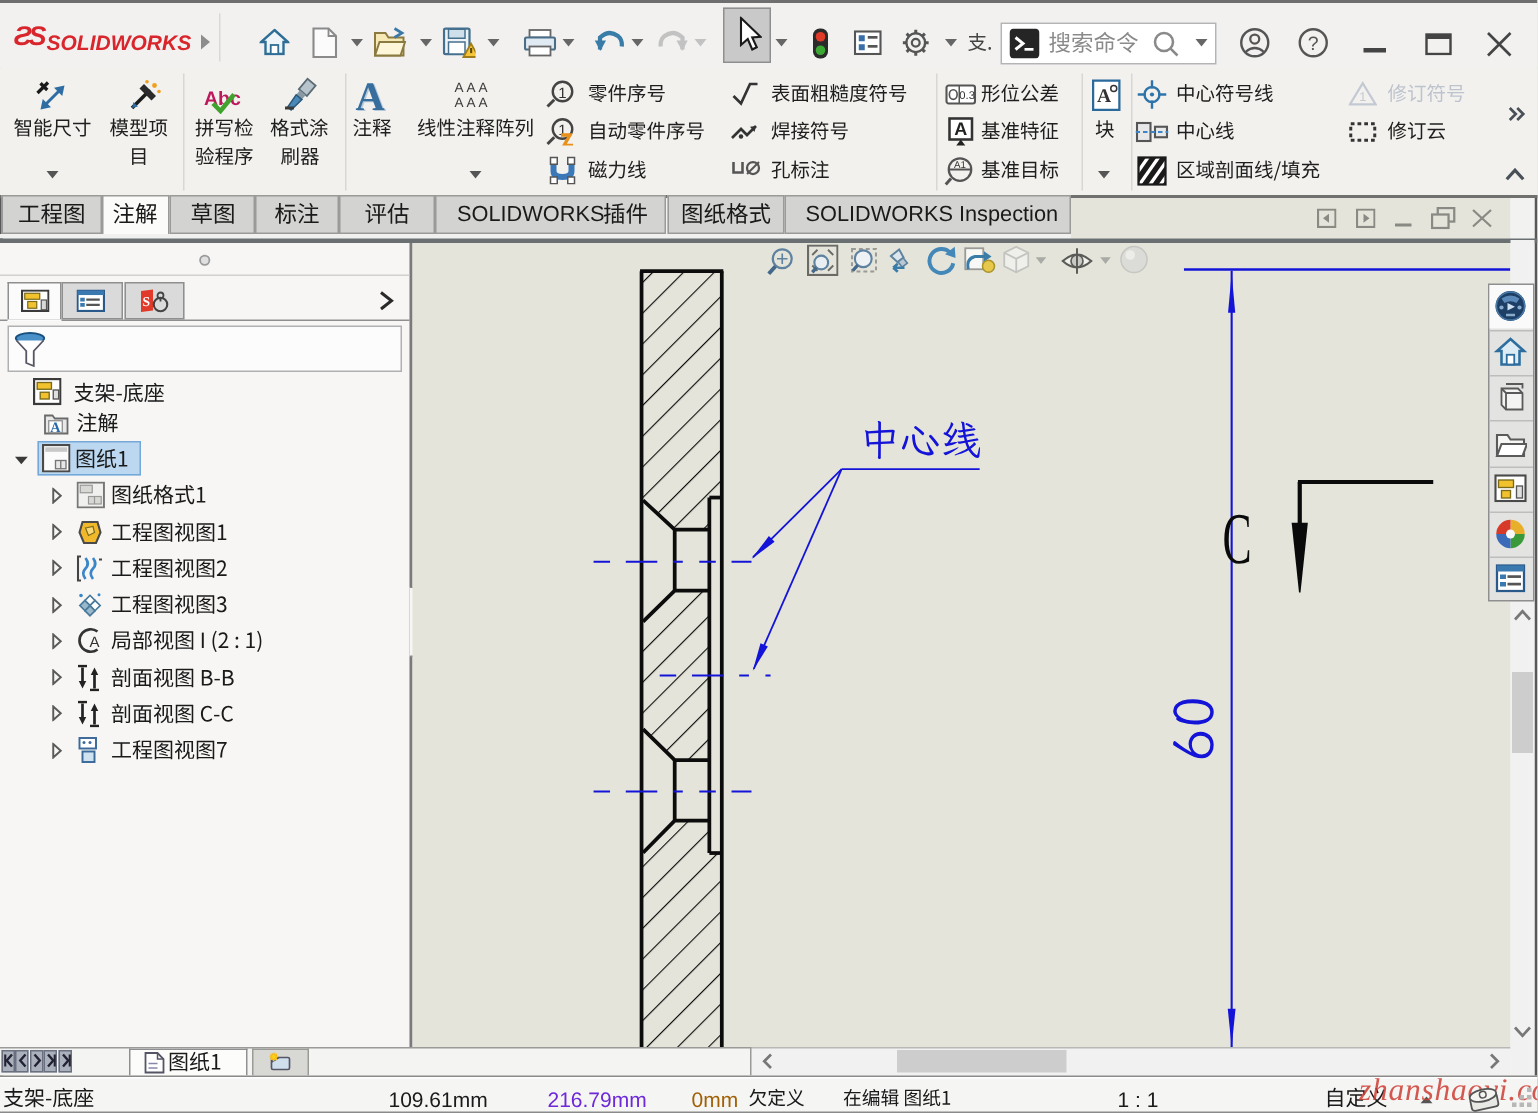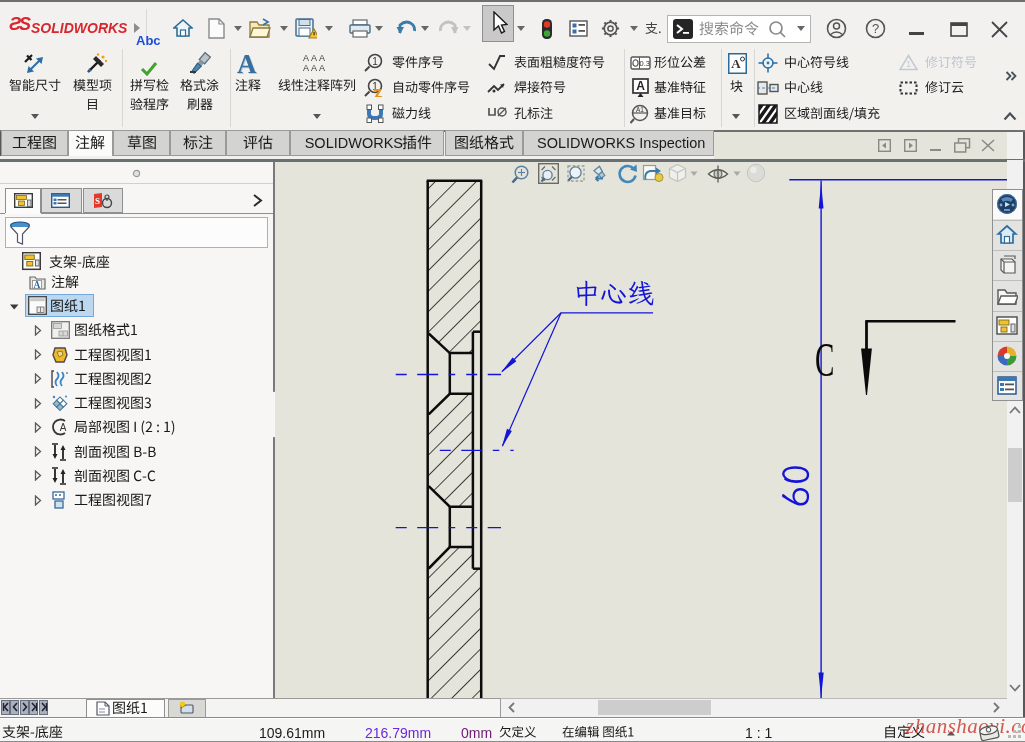--- a/index.html
+++ b/index.html
@@ -198,21 +198,21 @@
         <use href="#gn11" x="0"></use>
         <use href="#gn12" x="1000"></use>
         <use href="#gn13" x="2000"></use>
       </g>
     </svg>
 <svg class="t" style="left:86.1px;top:95.7px;width:15px;height:18px;" viewBox="0 0 15 18">
       <g transform="translate(0,13.0) scale(0.013000,-0.013000)" fill="#1f1f1f">
         <use href="#gn14" x="0"></use>
       </g>
     </svg>
-<div class="ab" style="left:136px;top:33px;font:bold 13px 'Liberation Sans';color:#1d4ed8">Abc</div>
+<div class="ab" style="left:136px;top:58px;font:bold 13px 'Liberation Sans';color:#be185d">Abc</div>
 <svg style="position:absolute;left:140px;top:62px;" width="18" height="14" viewBox="0 0 18 14">
       <path d="M2 7 L7 12 L16 1" fill="none" stroke="#3fa32e" stroke-width="3"></path>
     </svg>
 <svg class="t" style="left:129.5px;top:77.2px;width:41px;height:18px;" viewBox="0 0 41 18">
       <g transform="translate(0,13.0) scale(0.013000,-0.013000)" fill="#1f1f1f">
         <use href="#gn15" x="0"></use>
         <use href="#gn16" x="1000"></use>
         <use href="#gn17" x="2000"></use>
       </g>
     </svg>
@@ -1050,21 +1050,21 @@
       <g transform="translate(0,14.0) scale(0.014000,-0.014000)" fill="#1a1a1a">
         <use href="#gn1" x="0"></use>
         <use href="#gn77" x="1000"></use>
         <use href="#gn78" x="2000"></use>
         <use href="#gn79" x="2347"></use>
         <use href="#gn80" x="3347"></use>
       </g>
     </svg>
 <div class="ab" style="left:259px;top:724.5px;font:14px 'Liberation Sans';color:#1a1a1a">109.61mm</div>
 <div class="ab" style="left:365px;top:724.5px;font:14px 'Liberation Sans';color:#6d28d9">216.79mm</div>
-<div class="ab" style="left:461px;top:724.5px;font:14px 'Liberation Sans';color:#701a75">0mm</div>
+<div class="ab" style="left:461px;top:724.5px;font:14px 'Liberation Sans';color:#a16207">0mm</div>
 <svg class="t" style="left:499.0px;top:723.5px;width:39px;height:18px;" viewBox="0 0 39 18">
       <g transform="translate(0,12.5) scale(0.012500,-0.012500)" fill="#1a1a1a">
         <use href="#gn99" x="0"></use>
         <use href="#gn100" x="1000"></use>
         <use href="#gn101" x="2000"></use>
       </g>
     </svg>
 <svg class="t" style="left:561.7px;top:723.5px;width:74px;height:18px;" viewBox="0 0 74 18">
       <g transform="translate(0,12.5) scale(0.012500,-0.012500)" fill="#1a1a1a">
         <use href="#gn102" x="0"></use>

